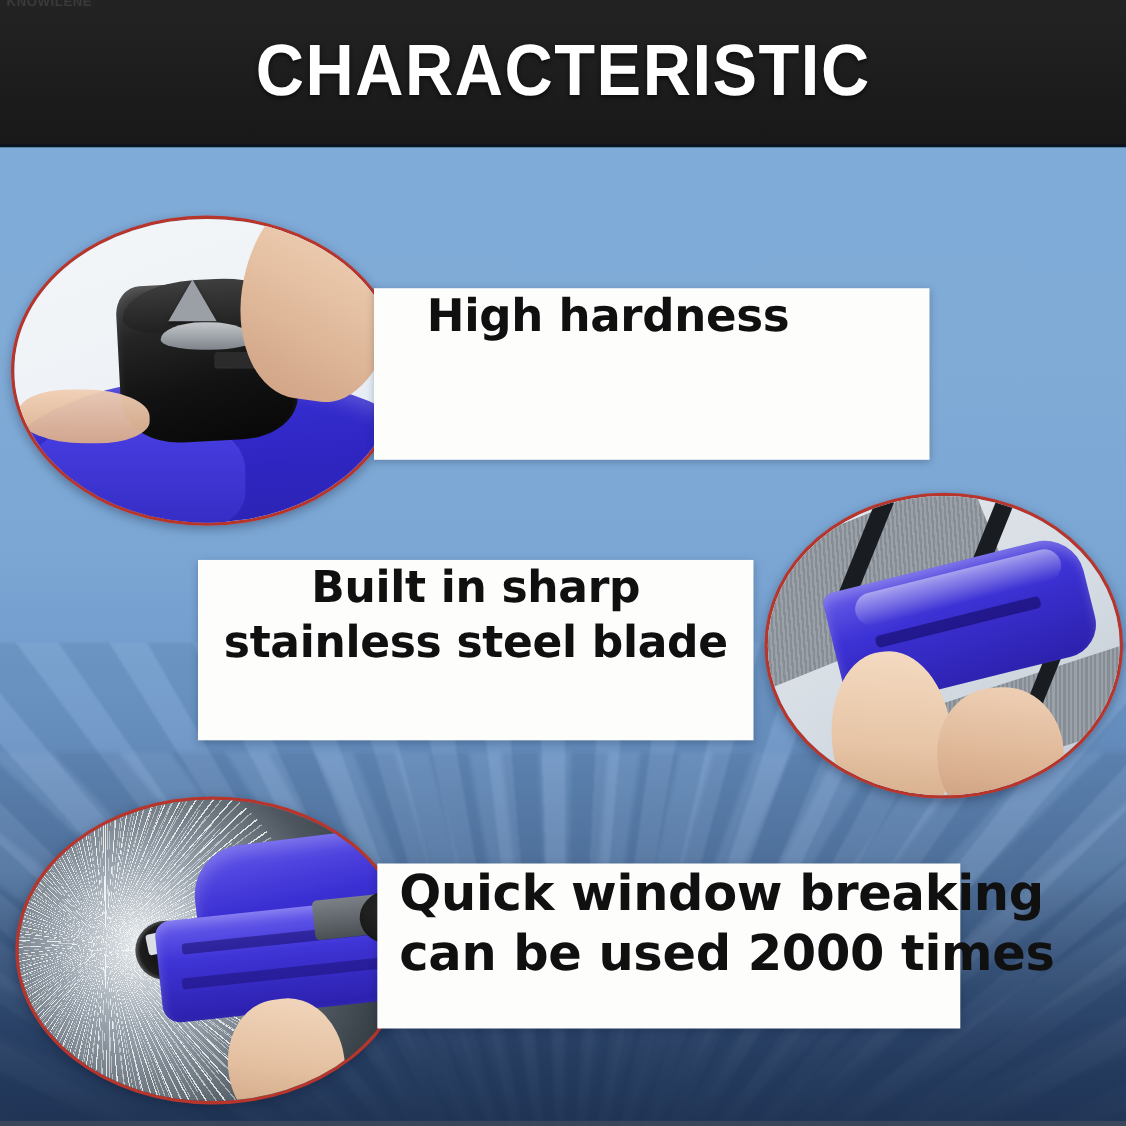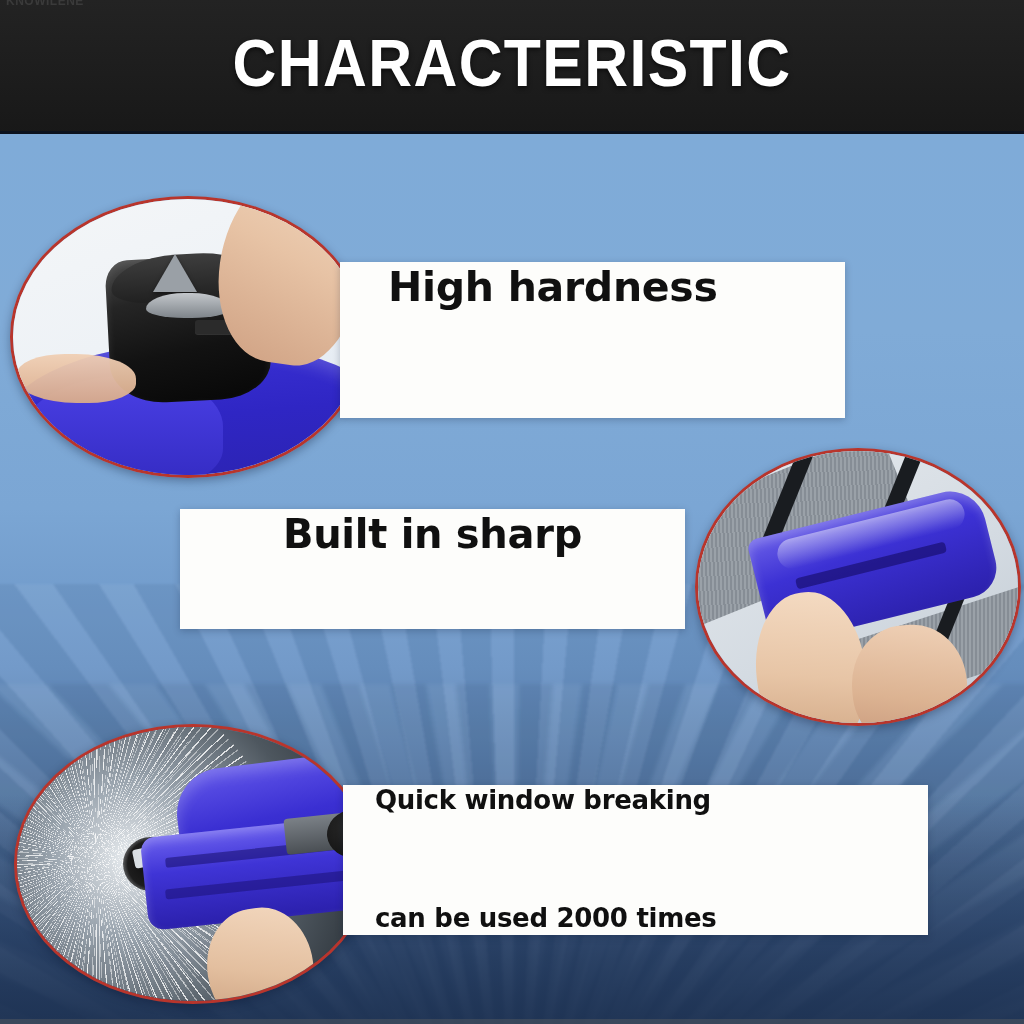--- a/index.html
+++ b/index.html
@@ -86,36 +86,36 @@
   .bottom-edge{
     position:absolute;left:0;bottom:0;width:1024px;height:5px;
     background:#3e4a5c;opacity:.85;
   }
 
   
   .callout{
     position:absolute;
     background:#fdfdfb;
     box-shadow:0 2px 7px rgba(10,25,50,.25);
-    display:flex;flex-direction:column;justify-content:space-between;
+    display:flex;flex-direction:column;justify-content:flex-start;
     color:#101010;
     font-family:"DejaVu Sans","Liberation Sans",sans-serif;
     font-weight:700;
     letter-spacing:-.3px;
   }
   .callout .line{display:block;white-space:nowrap;}
 
   #callout-1{left:340px;top:262px;width:505px;height:156px;
              padding-left:48px;box-sizing:border-box;
              font-size:41px;line-height:1.24;text-align:left;}
-  #callout-2{left:180px;top:509px;width:505px;height:120px;
+  #callout-2{left:180px;top:509px;width:505px;height:164px;
              font-size:40px;line-height:1.25;text-align:center;}
-  #callout-3{left:343px;top:785px;width:585px;height:150px;
-             padding-left:32px;box-sizing:border-box;
-             font-size:26px;line-height:1.22;text-align:left;}
+  #callout-3{left:343px;top:785px;width:530px;height:150px;
+             padding-left:20px;box-sizing:border-box;
+             font-size:45px;line-height:1.22;text-align:left;}
 
   
   .photo-circle{
     position:absolute;border-radius:50%;overflow:hidden;
     border:3px solid #b8352c;
     box-shadow:0 3px 10px rgba(8,20,45,.35);
   }
   #photo-1{left:10px;top:196px;width:350px;height:276px;}
   #photo-2{left:695px;top:448px;width:320px;height:272px;}
   #photo-3{left:14px;top:724px;width:352px;height:274px;}
@@ -335,20 +335,21 @@
       <div class="p1-thumb2"></div>
     </div>
   </div>
 
   <div class="callout" id="callout-1">
     <span class="line">High hardness</span>
   </div>
 
   <div class="callout" id="callout-2">
     <span class="line">Built in sharp</span>
+    <span class="line">stainless steel blade</span>
   </div>
 
   <div class="photo-circle" id="photo-2">
     <div class="photo-inner">
       <div class="p2-bg"></div>
       <div class="p2-strap"></div>
       <div class="p2-strap2"></div>
       <div class="p2-black1"></div>
       <div class="p2-black2"></div>
       <div class="p2-black3"></div>

